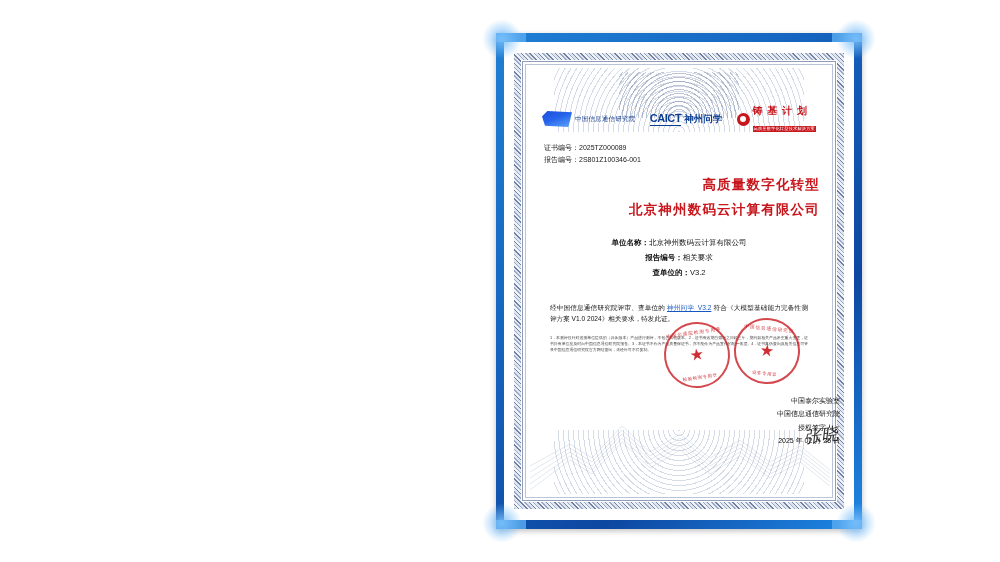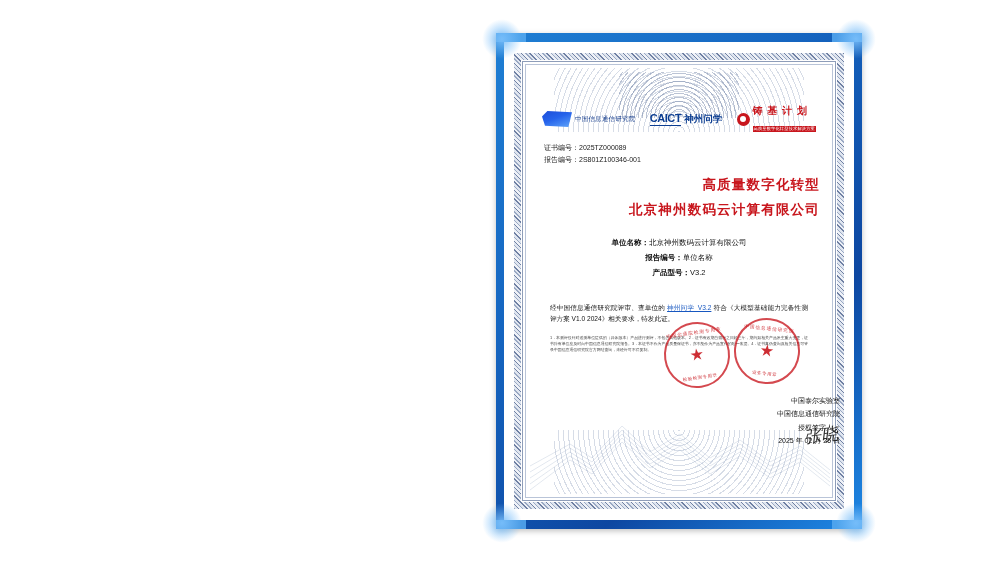--- a/index.html
+++ b/index.html
@@ -409,24 +409,24 @@
           <div class="titles">
             <div class="title-main">高质量数字化转型</div>
             <div class="title-sub">北京神州数码云计算有限公司</div>
           </div>
 
           <div class="fields">
             <div>
               <span class="lbl">单位名称：</span><span>北京神州数码云计算有限公司</span>
             </div>
             <div>
-              <span class="lbl">报告编号：</span><span>单位名称</span>
+              <span class="lbl">报告编号：</span><span>相关要求</span>
             </div>
             <div>
-              <span class="lbl">产品型号：</span><span>V3.2</span>
+              <span class="lbl">查单位的：</span><span>V3.2</span>
             </div>
           </div>
 
           <div class="statement">
             <span>经中国信息通信研究院评审、查单位的 </span><span class="blue">神州问学_V3.2</span><span> 符合《大模型基础能力完备性测评方案 V1.0 2024》相关要求，特发此证。</span>
           </div>
 
           <div class="note">1．本测评仅针对送测单位提供的（具体版本）产品进行测评，不包含其他版本。2．证书有效期自颁发之日起三年，期间如相关产品发生重大变更，证书持有单位应及时向中国信息通信研究院报备。3．本证书不作为产品质量保证书，亦不能作为产品宣传的唯一依据。4．证书真伪查询及相关信息可登录中国信息通信研究院官方网站查询，未经许可不得复制。</div>
 
         </div>

